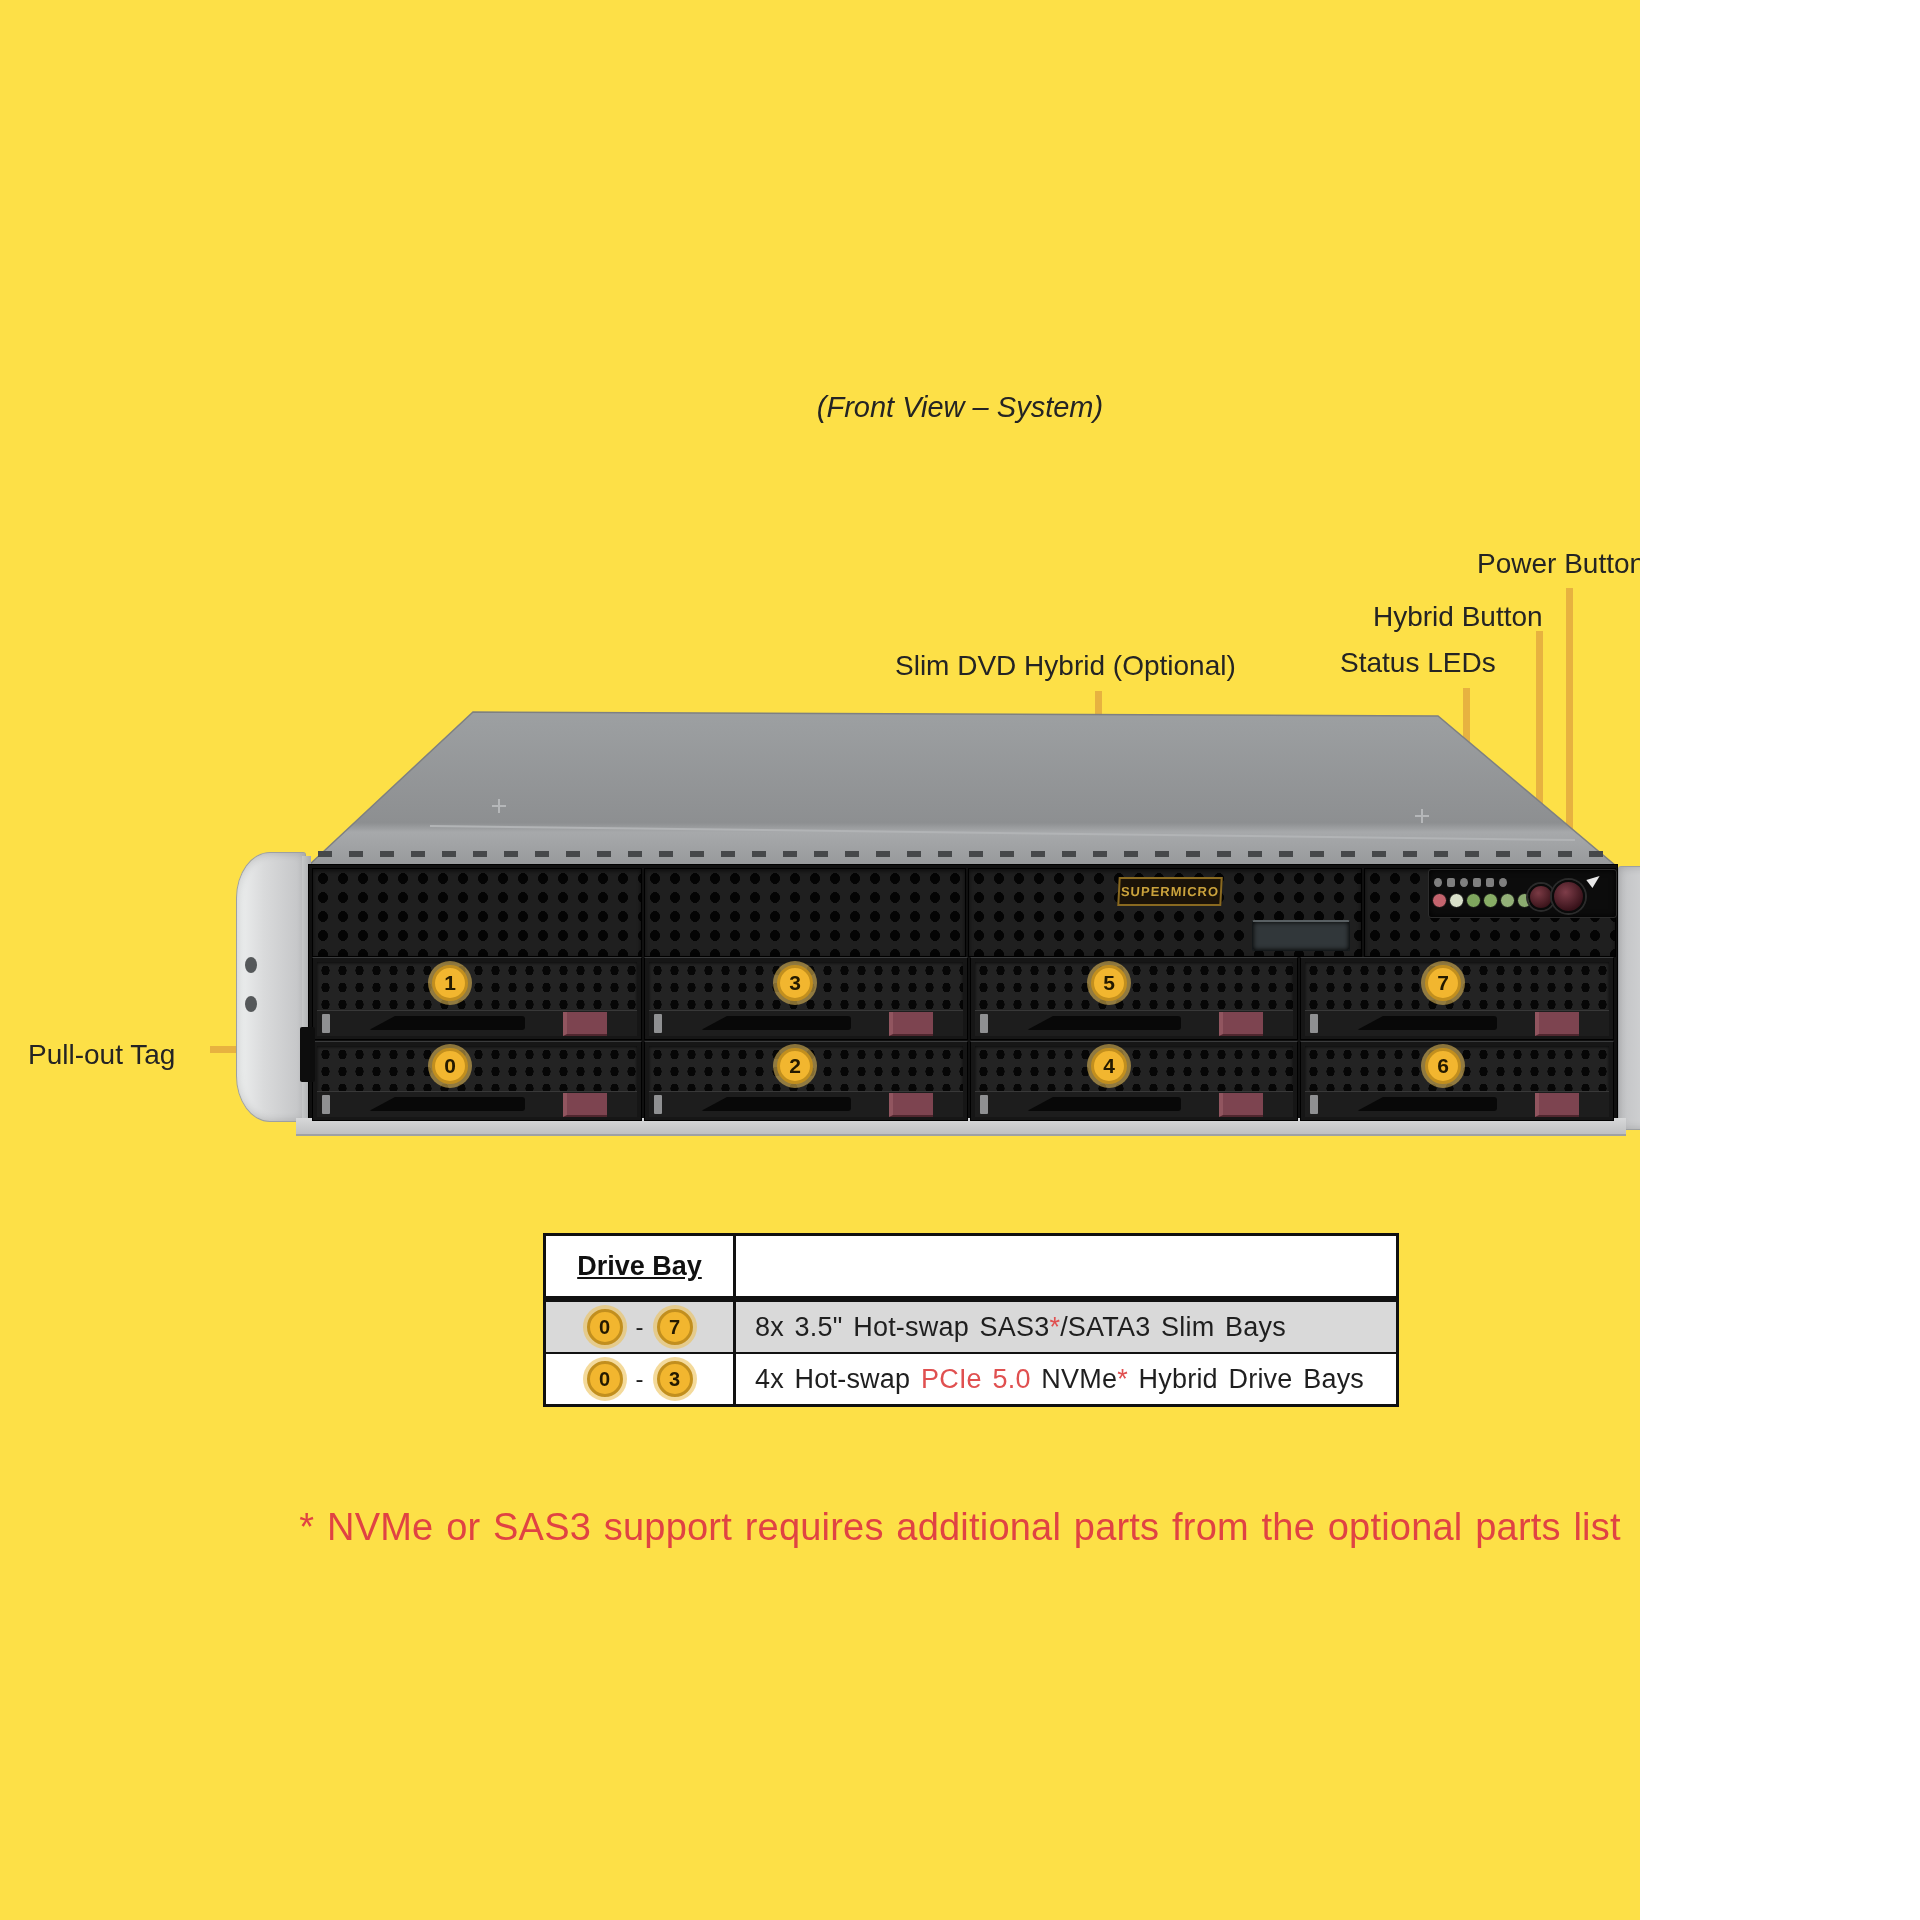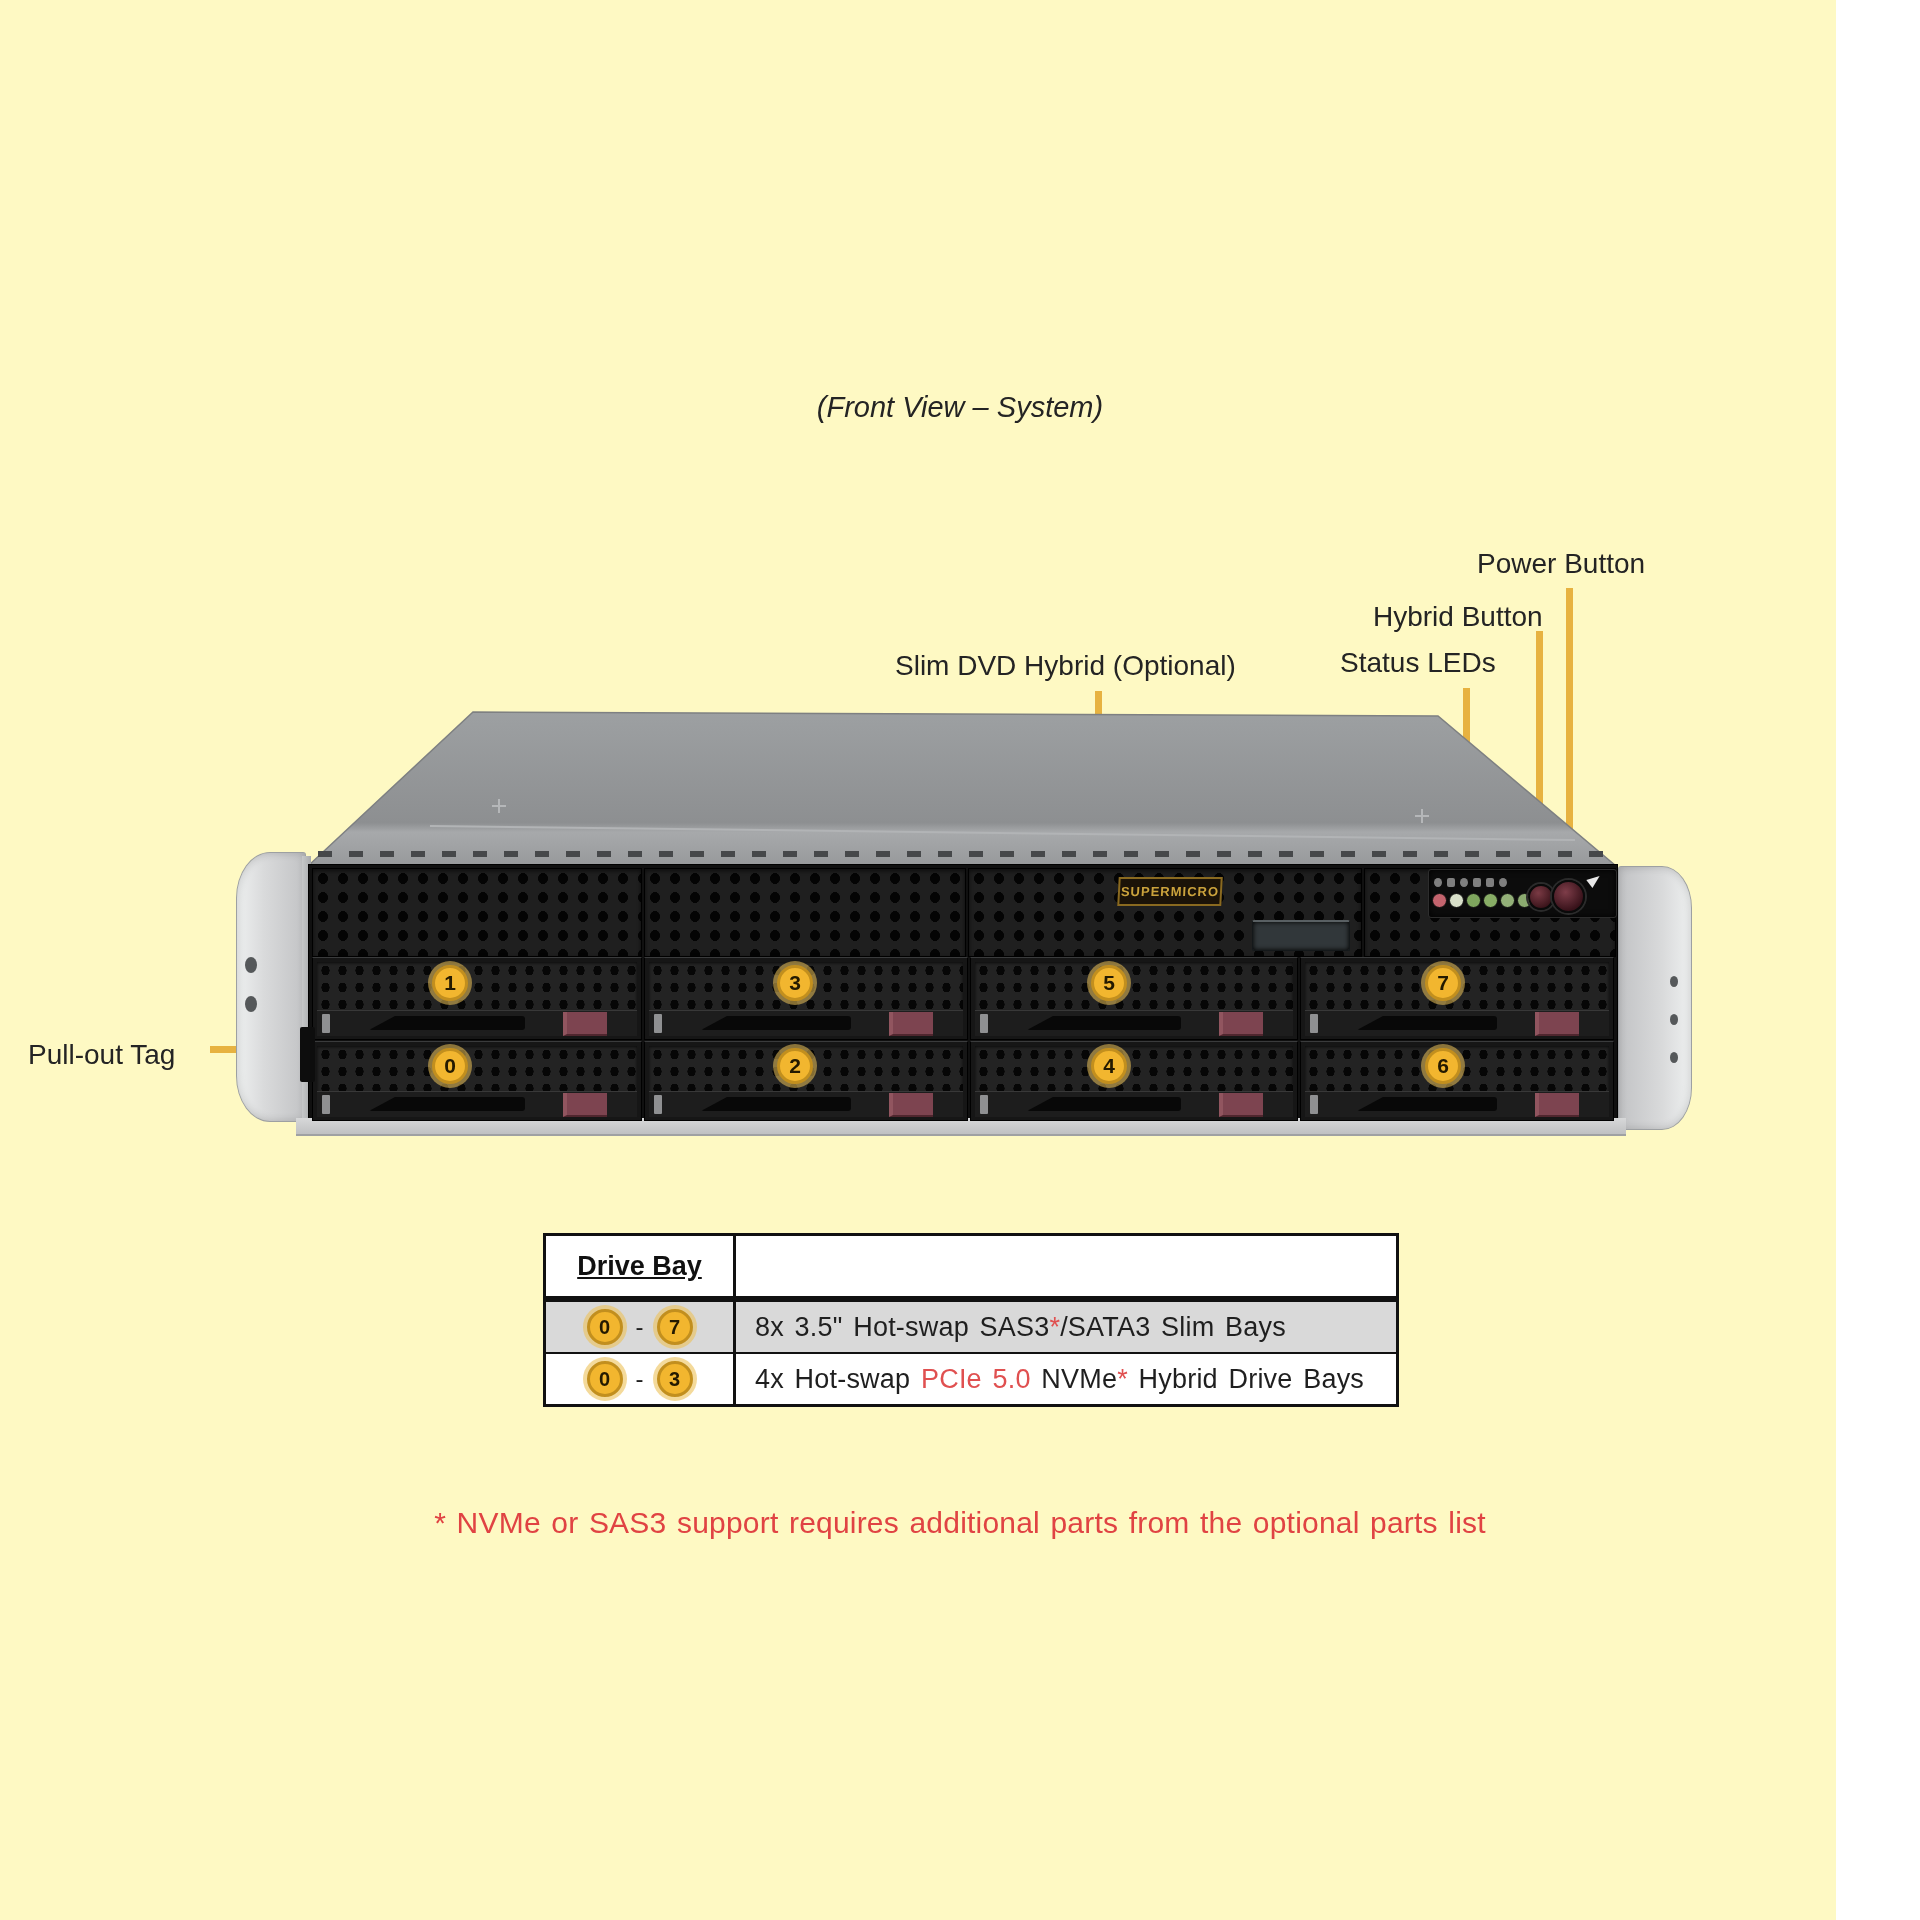--- a/index.html
+++ b/index.html
@@ -1,16 +1,16 @@
 <!DOCTYPE html>
 <html><head>
 <meta charset="utf-8">
 <style>
   html,body{margin:0;padding:0;background:#fff;}
-  .page{position:relative;width:1836px;height:1920px;background:#fef9c3;overflow:hidden;
+  .page{position:relative;width:1640px;height:1920px;background:#fde047;overflow:hidden;
         font-family:"Liberation Sans",sans-serif;color:#1c1c1c;}
   .abs{position:absolute;}
 
   
   .title{left:0;top:391px;width:1920px;text-align:center;font-size:29px;font-style:italic;color:#242424;}
   .callout-label{font-size:28px;color:#242424;white-space:nowrap;}
   .call-line{background:#e7b240;width:7px;}
   .call-line-h{background:#e7b240;height:7px;}
 
   
@@ -71,21 +71,21 @@
   .t-desc{flex:1;display:flex;align-items:center;padding-left:19px;}
   .t-head-cell{font-weight:bold;font-size:27px;display:flex;align-items:center;justify-content:center;color:#111;text-decoration:underline;}
   .row-gray{background:#d9d9d9;}
   .t-badge{width:30px;height:30px;border-radius:50%;background:#f2b62f;border:3px solid #c28f1e;
       box-shadow:0 0 0 4px rgba(236,194,89,.6);display:flex;align-items:center;justify-content:center;
       font-size:20px;font-weight:bold;color:#241a00;}
   .t-text{font-size:27px;color:#1f1f1f;letter-spacing:.2px;word-spacing:3px;white-space:nowrap;}
   .red{color:#e05050;}
   .dash-sep{font-size:24px;color:#1f1f1f;}
 
-  .footnote{left:0;top:1506px;width:1920px;text-align:center;font-size:30px;color:#e04343;letter-spacing:.2px;word-spacing:2px;}
+  .footnote{left:0;top:1506px;width:1920px;text-align:center;font-size:38px;color:#e04343;letter-spacing:.2px;word-spacing:2px;}
 </style>
 </head>
 <body>
 
 <div class="page">
 
   <div class="abs title">(Front View – System)</div>
 
   <div class="abs callout-label" style="left:1477px;top:548px;">Power Button</div>
   <div class="abs callout-label" style="left:1373px;top:601px;">Hybrid Button</div>

